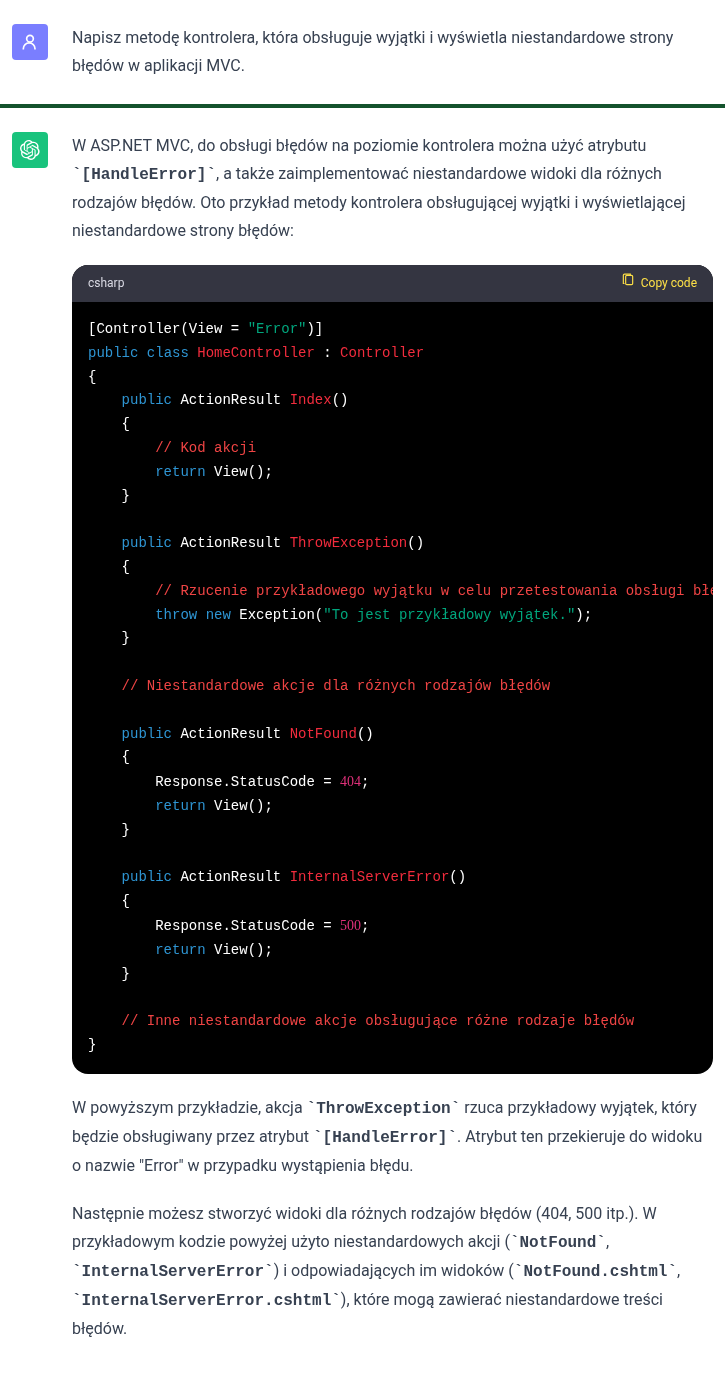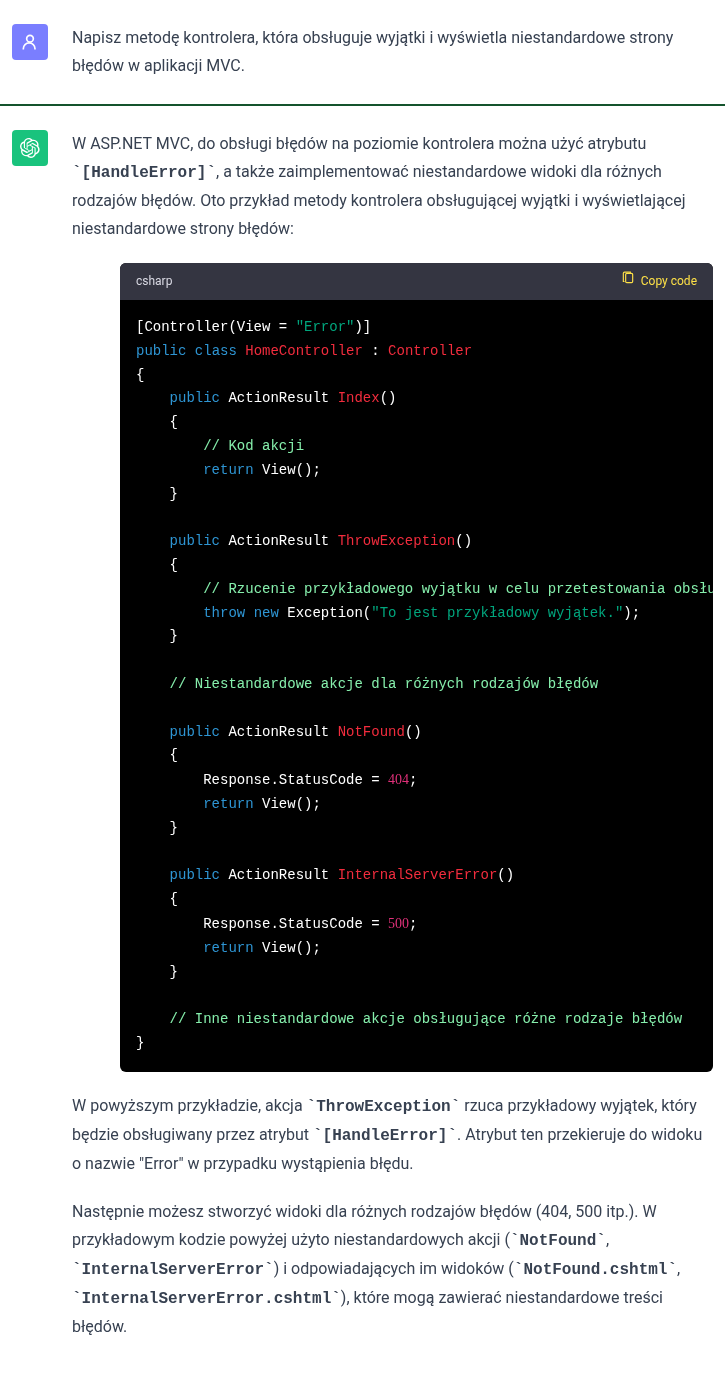--- a/index.html
+++ b/index.html
@@ -7,21 +7,21 @@
       font-family: -apple-system, BlinkMacSystemFont, "Segoe UI", Roboto, Helvetica, Arial, sans-serif;
       background: #fff;
       color: #374151;
       font-size: 16px;
       line-height: 1.75;
     }
     .message {
       display: flex;
       gap: 24px;
       padding: 24px 12px;
-      border-bottom: 2px solid #14532d;
+      border-bottom: 4px solid #14532d;
     }
     .message.assistant {
       border-bottom: none;
     }
     .avatar {
       width: 36px;
       height: 36px;
       border-radius: 4px;
       flex-shrink: 0;
       display: flex;
@@ -38,24 +38,23 @@
     .content { flex: 1; min-width: 0; }
     .content p { margin-bottom: 20px; }
     .content p:last-child { margin-bottom: 0; }
     code.inline {
       font-family: "SFMono-Regular", Consolas, "Liberation Mono", Menlo, monospace;
       font-weight: 700;
       font-size: 16px;
     }
     .codeblock {
       background: #000;
-      border-radius: 6px;
+      border-radius: 16px;
       overflow: hidden;
       margin-bottom: 20px;
-      margin-left: 48px;
     }
     .codeblock-header {
       display: flex;
       justify-content: space-between;
       align-items: center;
       background: #343541;
       padding: 8px 16px;
       color: #d9d9e3;
       font-size: 12px;
     }
@@ -77,21 +76,21 @@
       color: #fff;
     }
     .codeblock pre::-webkit-scrollbar { height: 14px; }
     .codeblock pre::-webkit-scrollbar-track { background: #2b2b2b; }
     .codeblock pre::-webkit-scrollbar-thumb { background: #6b6b6b; }
     .tok-attr { color: #fff; }
     .tok-str { color: #00a67d; }
     .tok-kw { color: #2e95d3; }
     .tok-cls { color: #f22c3d; }
     .tok-fn { color: #f22c3d; }
-    .tok-comment { color: #86efac; }
+    .tok-comment { color: #ef4444; }
     .tok-num { color: #df3079; font-family: Liberation Serif, serif; }
   </style>
 </head>
 <body>
 
 <div class="message user">
   <div class="avatar user">
     <svg viewBox="0 0 24 24" fill="none" stroke="#fff" stroke-width="2">
       <circle cx="12" cy="8" r="4"></circle>
         <path d="M4 21v-1a7 7 0 0 1 14 0v1"></path>

